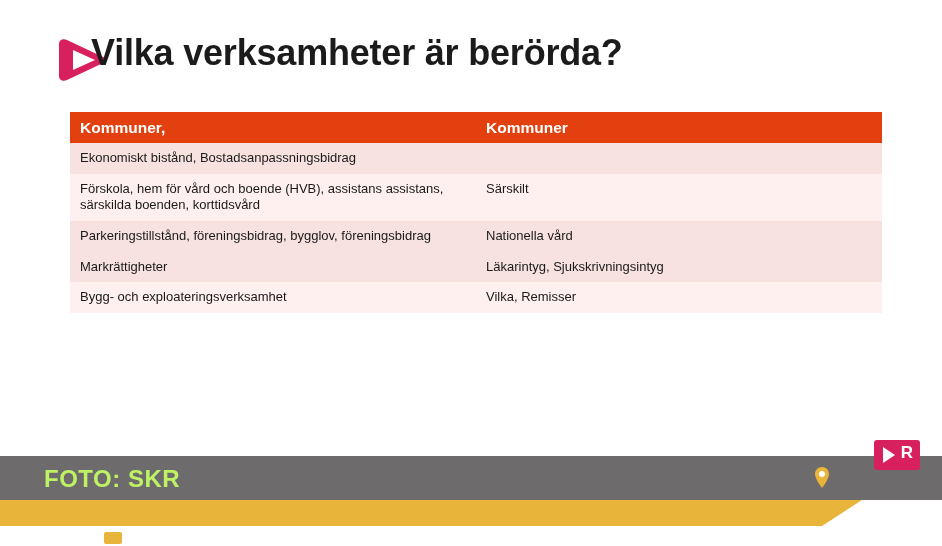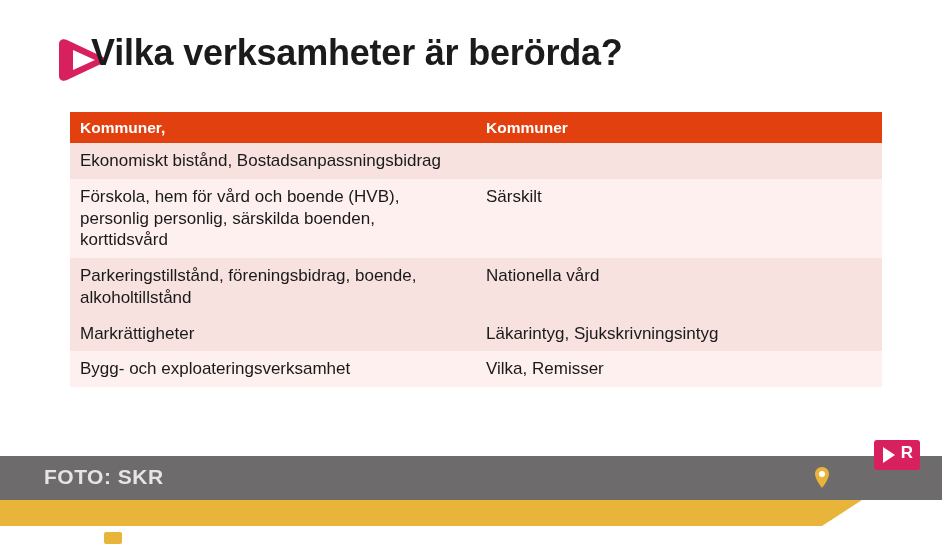--- a/index.html
+++ b/index.html
@@ -59,21 +59,21 @@
     background: #e2400f;
     color: #ffffff;
     font-size: 15.5px;
     font-weight: bold;
     text-align: left;
     padding: 7px 10px 6px 10px;
     vertical-align: middle;
     border: none;
   }
   table.main-table td {
-    font-size: 17px;
+    font-size: 13px;
     color: #1a1a1a;
     padding: 7px 10px 7px 10px;
     vertical-align: top;
     border: none;
     line-height: 1.28;
   }
   table.main-table tr.odd td {
     background: #f7e2e0;
   }
   table.main-table tr.even td {
@@ -95,22 +95,22 @@
     left: 0;
     top: 0;
     width: 830px;
     height: 44px;
     background: #6d6b6b;
   }
   .footer-caption {
     position: absolute;
     left: 44px;
     top: 9px;
-    color: #e5e5e5;
-    font-size: 21px;
+    color: #bef264;
+    font-size: 24px;
     font-weight: bold;
     letter-spacing: 0.5px;
   }
   .gold-band {
     position: absolute;
     left: 0;
     bottom: 20px;
     width: 942px;
     height: 26px;
     background: #e8b43a;
@@ -227,25 +227,25 @@
           <th>Kommuner,</th>
           <th>Kommuner</th>
         </tr>
       </thead>
       <tbody>
         <tr class="odd">
           <td>Ekonomiskt bistånd, Bostadsanpassningsbidrag</td>
           <td></td>
         </tr>
         <tr class="even">
-          <td>Förskola, hem för vård och boende (HVB), personlig personlig, särskilda boenden, korttidsvård</td>
+          <td>Förskola, hem för vård och boende (HVB), assistans assistans, särskilda boenden, korttidsvård</td>
           <td>Särskilt</td>
         </tr>
         <tr class="odd">
-          <td>Parkeringstillstånd, föreningsbidrag, boende, alkoholtillstånd</td>
+          <td>Parkeringstillstånd, föreningsbidrag, bygglov, föreningsbidrag</td>
           <td>Nationella vård</td>
         </tr>
         <tr class="odd">
           <td>Markrättigheter</td>
           <td>Läkarintyg, Sjukskrivningsintyg</td>
         </tr>
         <tr class="even">
           <td>Bygg- och exploateringsverksamhet</td>
           <td>Vilka, Remisser</td>
         </tr>

